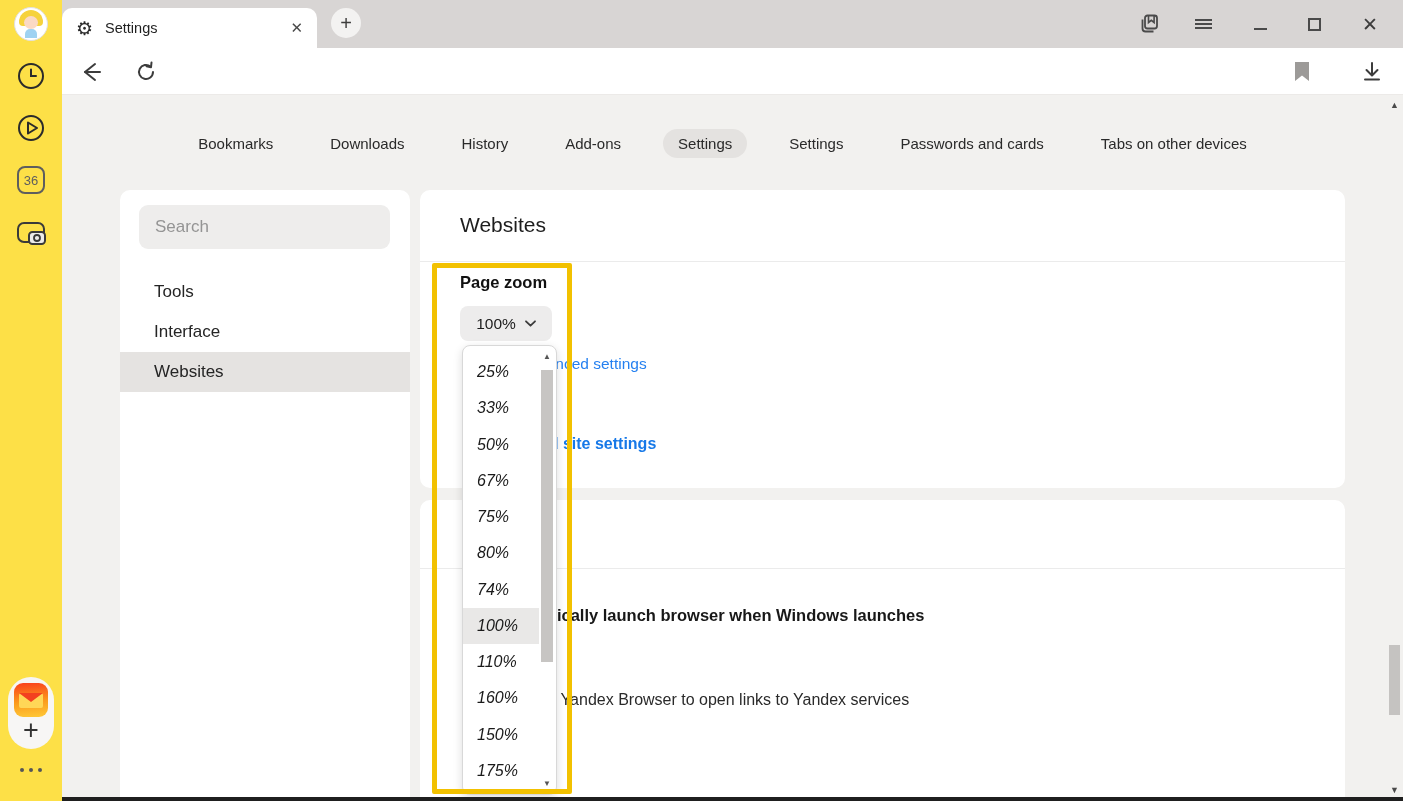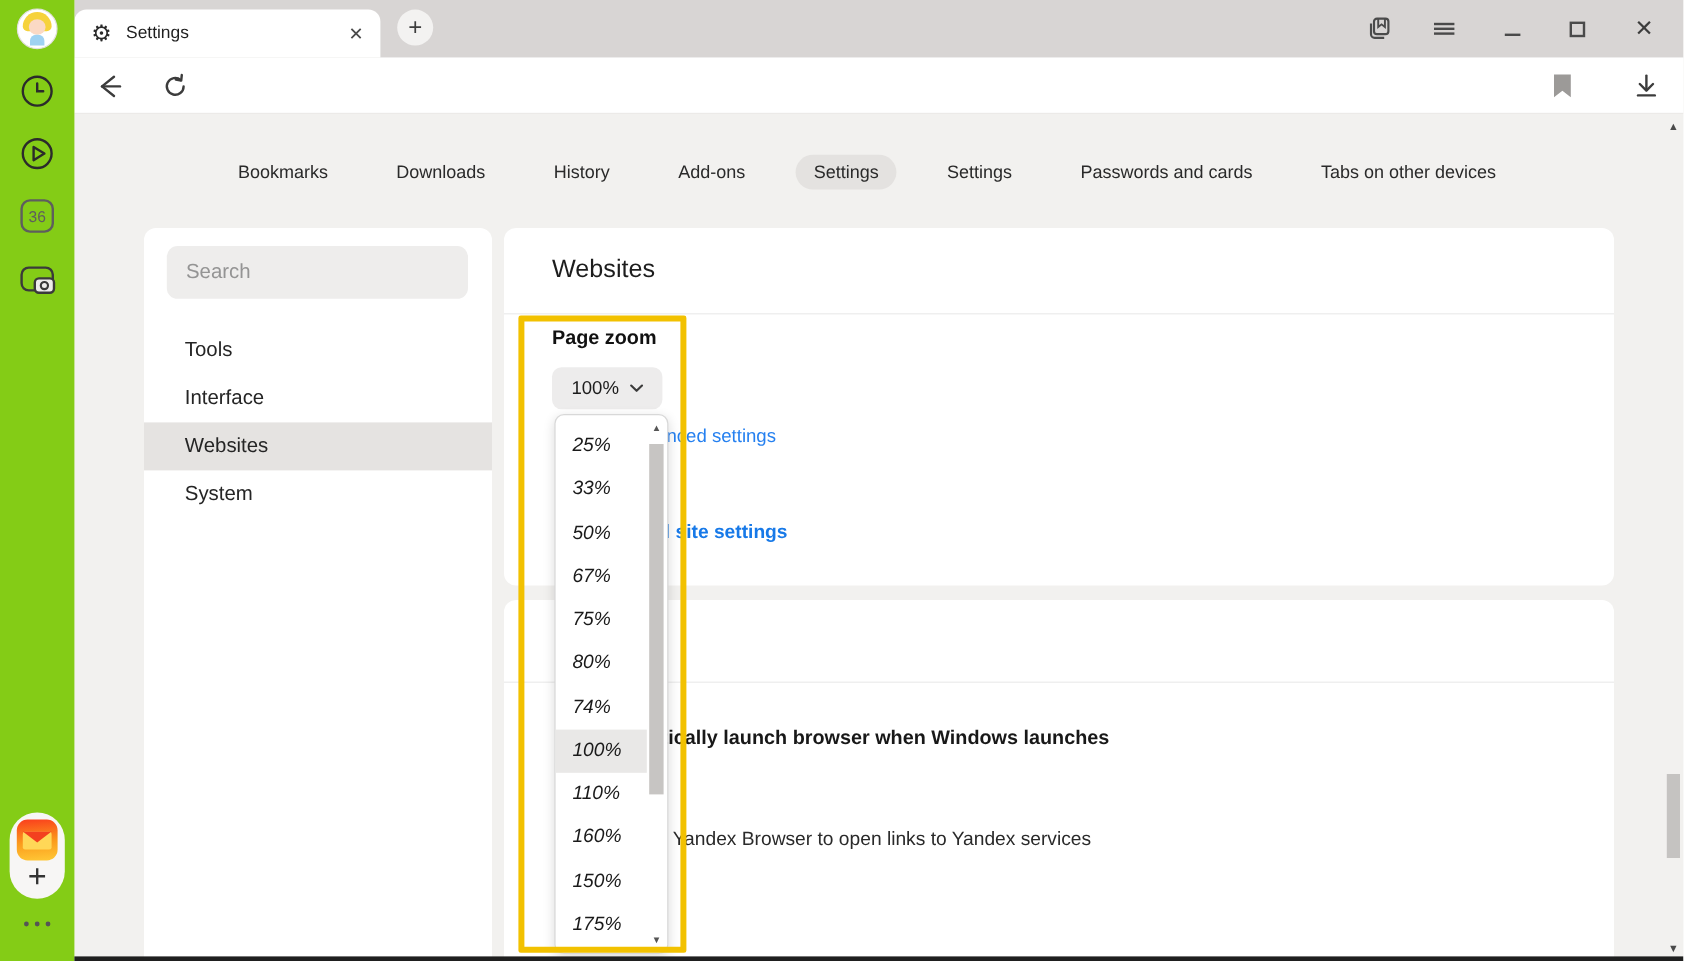--- a/index.html
+++ b/index.html
@@ -2,21 +2,21 @@
 <html><head>
 <meta charset="utf-8">
 <style>
   html,body{margin:0;padding:0;background:#fff;}
   *{box-sizing:border-box;}
   #window{
     position:relative;width:1403px;height:801px;overflow:hidden;
     font-family:"Liberation Sans",sans-serif;background:#f2f1ef;color:#202020;
   }
   
-  .rail{position:absolute;left:0;top:0;width:62px;height:801px;background:#84cc16;z-index:6;}
+  .rail{position:absolute;left:0;top:0;width:62px;height:801px;background:#fde047;z-index:6;}
   .rail .avatar{position:absolute;left:14px;top:7px;width:34px;height:34px;border-radius:50%;
     background:#fff;border:1px solid #e2e0de;overflow:hidden;}
   .avatar .hair{position:absolute;left:4px;top:2px;width:24px;height:16px;border-radius:12px 12px 4px 4px;background:#f6d23c;}
   .avatar .face{position:absolute;left:9px;top:8px;width:14px;height:13px;border-radius:50%;background:#fbd9c4;}
   .avatar .body{position:absolute;left:10px;top:21px;width:12px;height:9px;border-radius:5px 5px 0 0;background:#9fd2f2;}
   .railbtn{position:absolute;left:0;width:62px;display:flex;justify-content:center;align-items:center;}
   .rail svg{display:block;}
   .tabcount{width:28px;height:28px;border:2px solid #5e5e5e;border-radius:8px;color:#5e5e5e;
     font-size:13px;display:flex;align-items:center;justify-content:center;}
   .railpill{position:absolute;left:8px;top:677px;width:46px;height:72px;background:#f7f6f5;border-radius:23px;}
@@ -210,21 +210,20 @@
       <div class="navtab">Tabs on other devices</div>
     </div>
 
   <div class="card sidecard">
     <input class="search" type="text" placeholder="Search" style="">
     <div class="navlist">
 
         <div class="navitem">Tools</div>
         <div class="navitem">Interface</div>
         <div class="navitem selected">Websites</div>
-        <div class="navitem">System</div>
       </div>
   </div>
 
   <div class="card card1">
     <div class="title">Websites</div>
     <div class="carddiv" style="top:71px;"></div>
   </div>
   <div class="pz-label">Page zoom</div>
   <div class="pz-btn">
     <span>100%</span>

